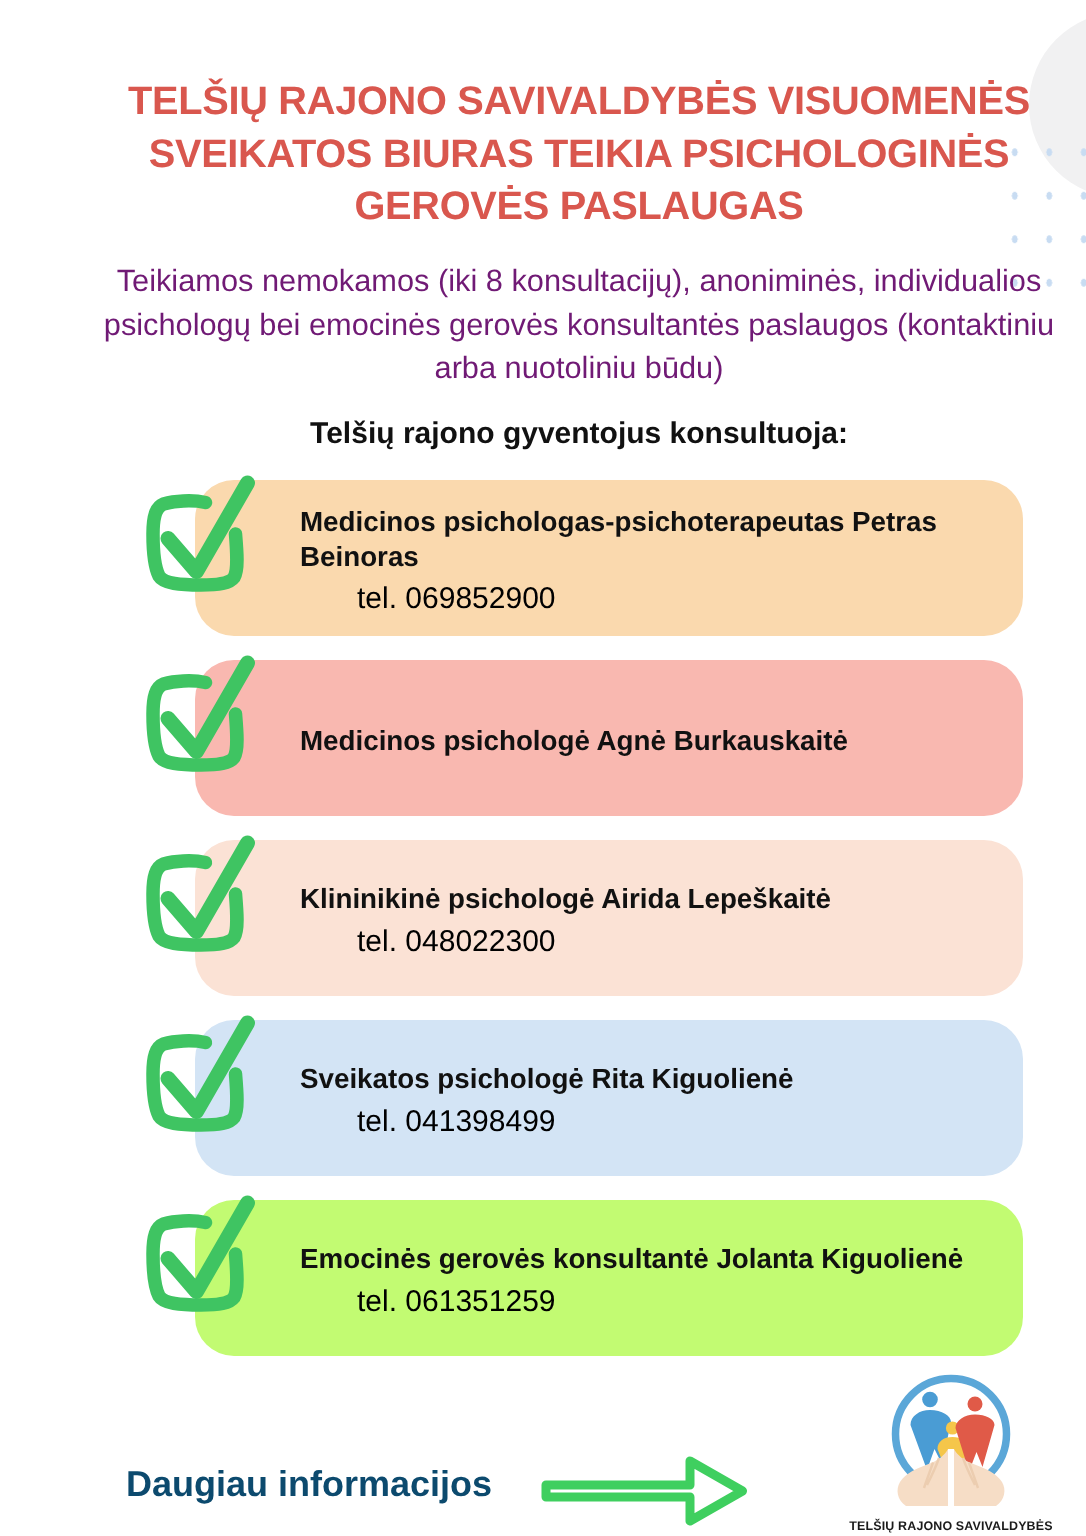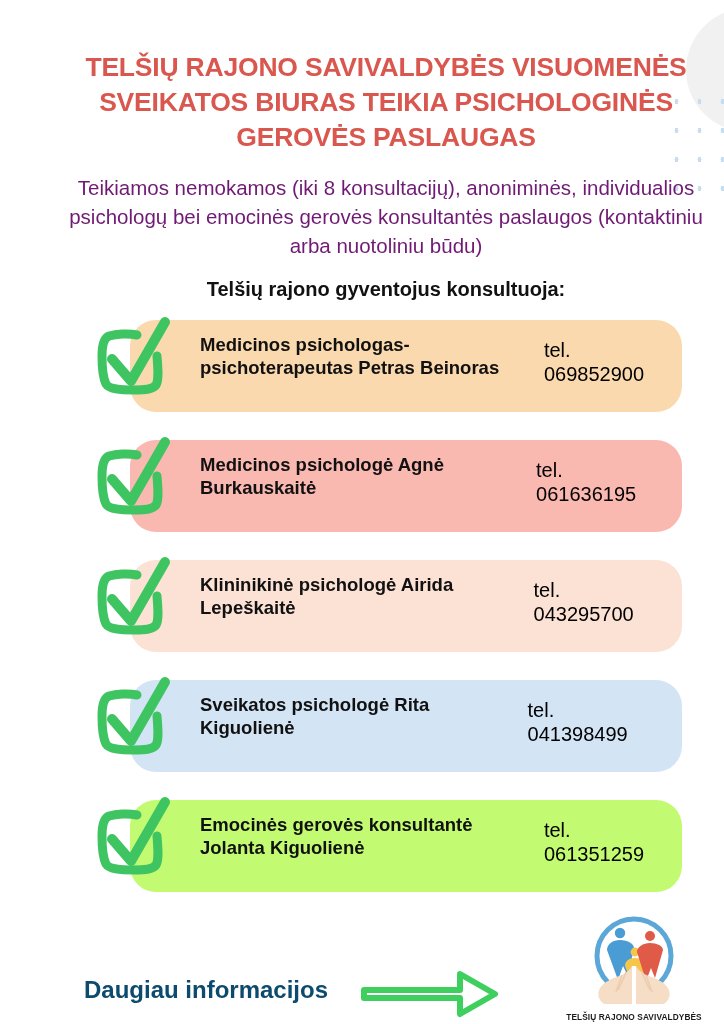--- a/index.html
+++ b/index.html
@@ -96,26 +96,26 @@
   .card-row {
     position: relative;
     height: 96px;
     margin-bottom: 24px;
   }
   .card-body {
     position: absolute;
     left: 40px;
     right: 0;
     top: 0;
-    height: 92px;
+    height: 104px;
     border-radius: 26px;
     box-sizing: border-box;
-    padding: 13px 38px 10px 70px;
+    padding: 13px 24px 10px 70px;
     display: flex;
-    flex-direction: row;
+    flex-direction: column;
     justify-content: center;
   }
   .card-name {
     color: #111111;
     font-size: 18.5px;
     font-weight: 700;
     line-height: 1.26;
     margin: 0;
   }
   .card-tel {
@@ -200,34 +200,33 @@
         <svg viewBox="0 0 92 104" xmlns="http://www.w3.org/2000/svg">
           <path d="M47 23 C38 21 26 22 19 24 C14 26 12 32 12 44 C12 56 13 66 16 72 C19 77 30 78 44 78 C56 78 63 77 66 73 C69 68 68 56 67 44" fill="none" stroke="#3fc462" stroke-width="9" stroke-linecap="round" stroke-linejoin="round"></path>
           <path d="M22 47 L41 69 L75 10" fill="none" stroke="#3fc462" stroke-width="10" stroke-linecap="round" stroke-linejoin="round"></path>
         </svg>
       </div>
     </div>
 
     <div class="card-row">
       <div class="card-body" style="background:#f9b8b0">
         <div class="card-name">Medicinos psichologė Agnė Burkauskaitė</div>
-        <div class="card-tel">tel. 061636195</div>
       </div>
       <div class="check-wrap">
         <svg viewBox="0 0 92 104" xmlns="http://www.w3.org/2000/svg">
           <path d="M47 23 C38 21 26 22 19 24 C14 26 12 32 12 44 C12 56 13 66 16 72 C19 77 30 78 44 78 C56 78 63 77 66 73 C69 68 68 56 67 44" fill="none" stroke="#3fc462" stroke-width="9" stroke-linecap="round" stroke-linejoin="round"></path>
           <path d="M22 47 L41 69 L75 10" fill="none" stroke="#3fc462" stroke-width="10" stroke-linecap="round" stroke-linejoin="round"></path>
         </svg>
       </div>
     </div>
 
     <div class="card-row">
       <div class="card-body" style="background:#fbe2d5">
         <div class="card-name">Klininikinė psichologė Airida Lepeškaitė</div>
-        <div class="card-tel">tel. 043295700</div>
+        <div class="card-tel">tel. 048022300</div>
       </div>
       <div class="check-wrap">
         <svg viewBox="0 0 92 104" xmlns="http://www.w3.org/2000/svg">
           <path d="M47 23 C38 21 26 22 19 24 C14 26 12 32 12 44 C12 56 13 66 16 72 C19 77 30 78 44 78 C56 78 63 77 66 73 C69 68 68 56 67 44" fill="none" stroke="#3fc462" stroke-width="9" stroke-linecap="round" stroke-linejoin="round"></path>
           <path d="M22 47 L41 69 L75 10" fill="none" stroke="#3fc462" stroke-width="10" stroke-linecap="round" stroke-linejoin="round"></path>
         </svg>
       </div>
     </div>
 
     <div class="card-row">

